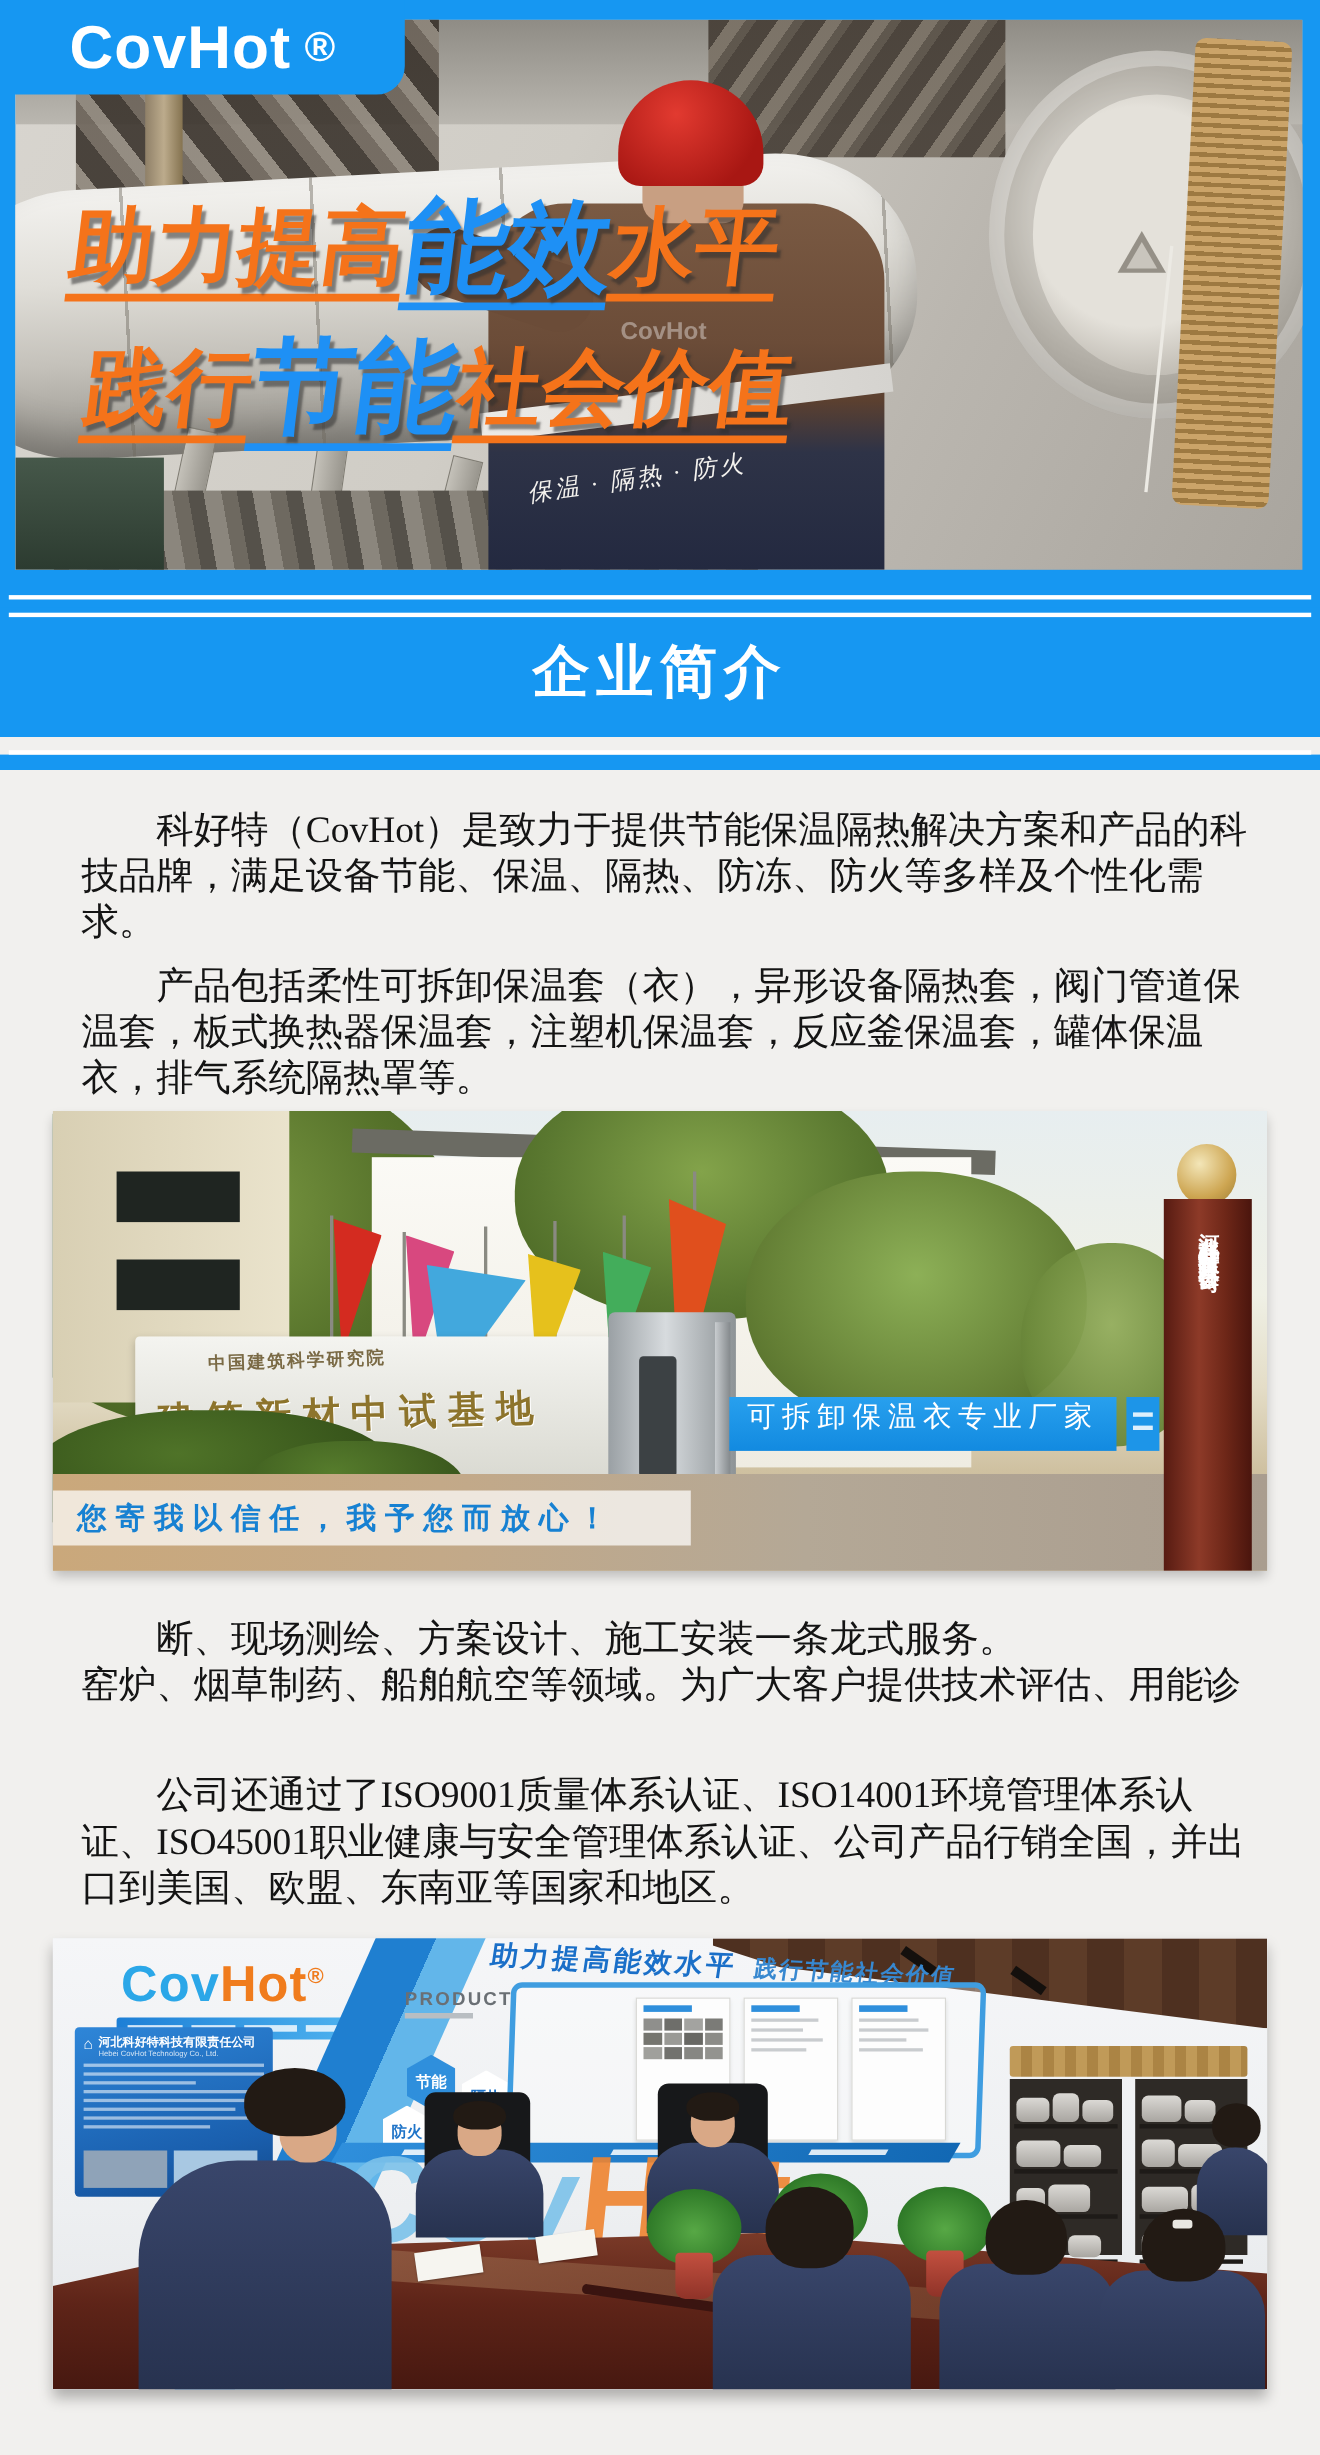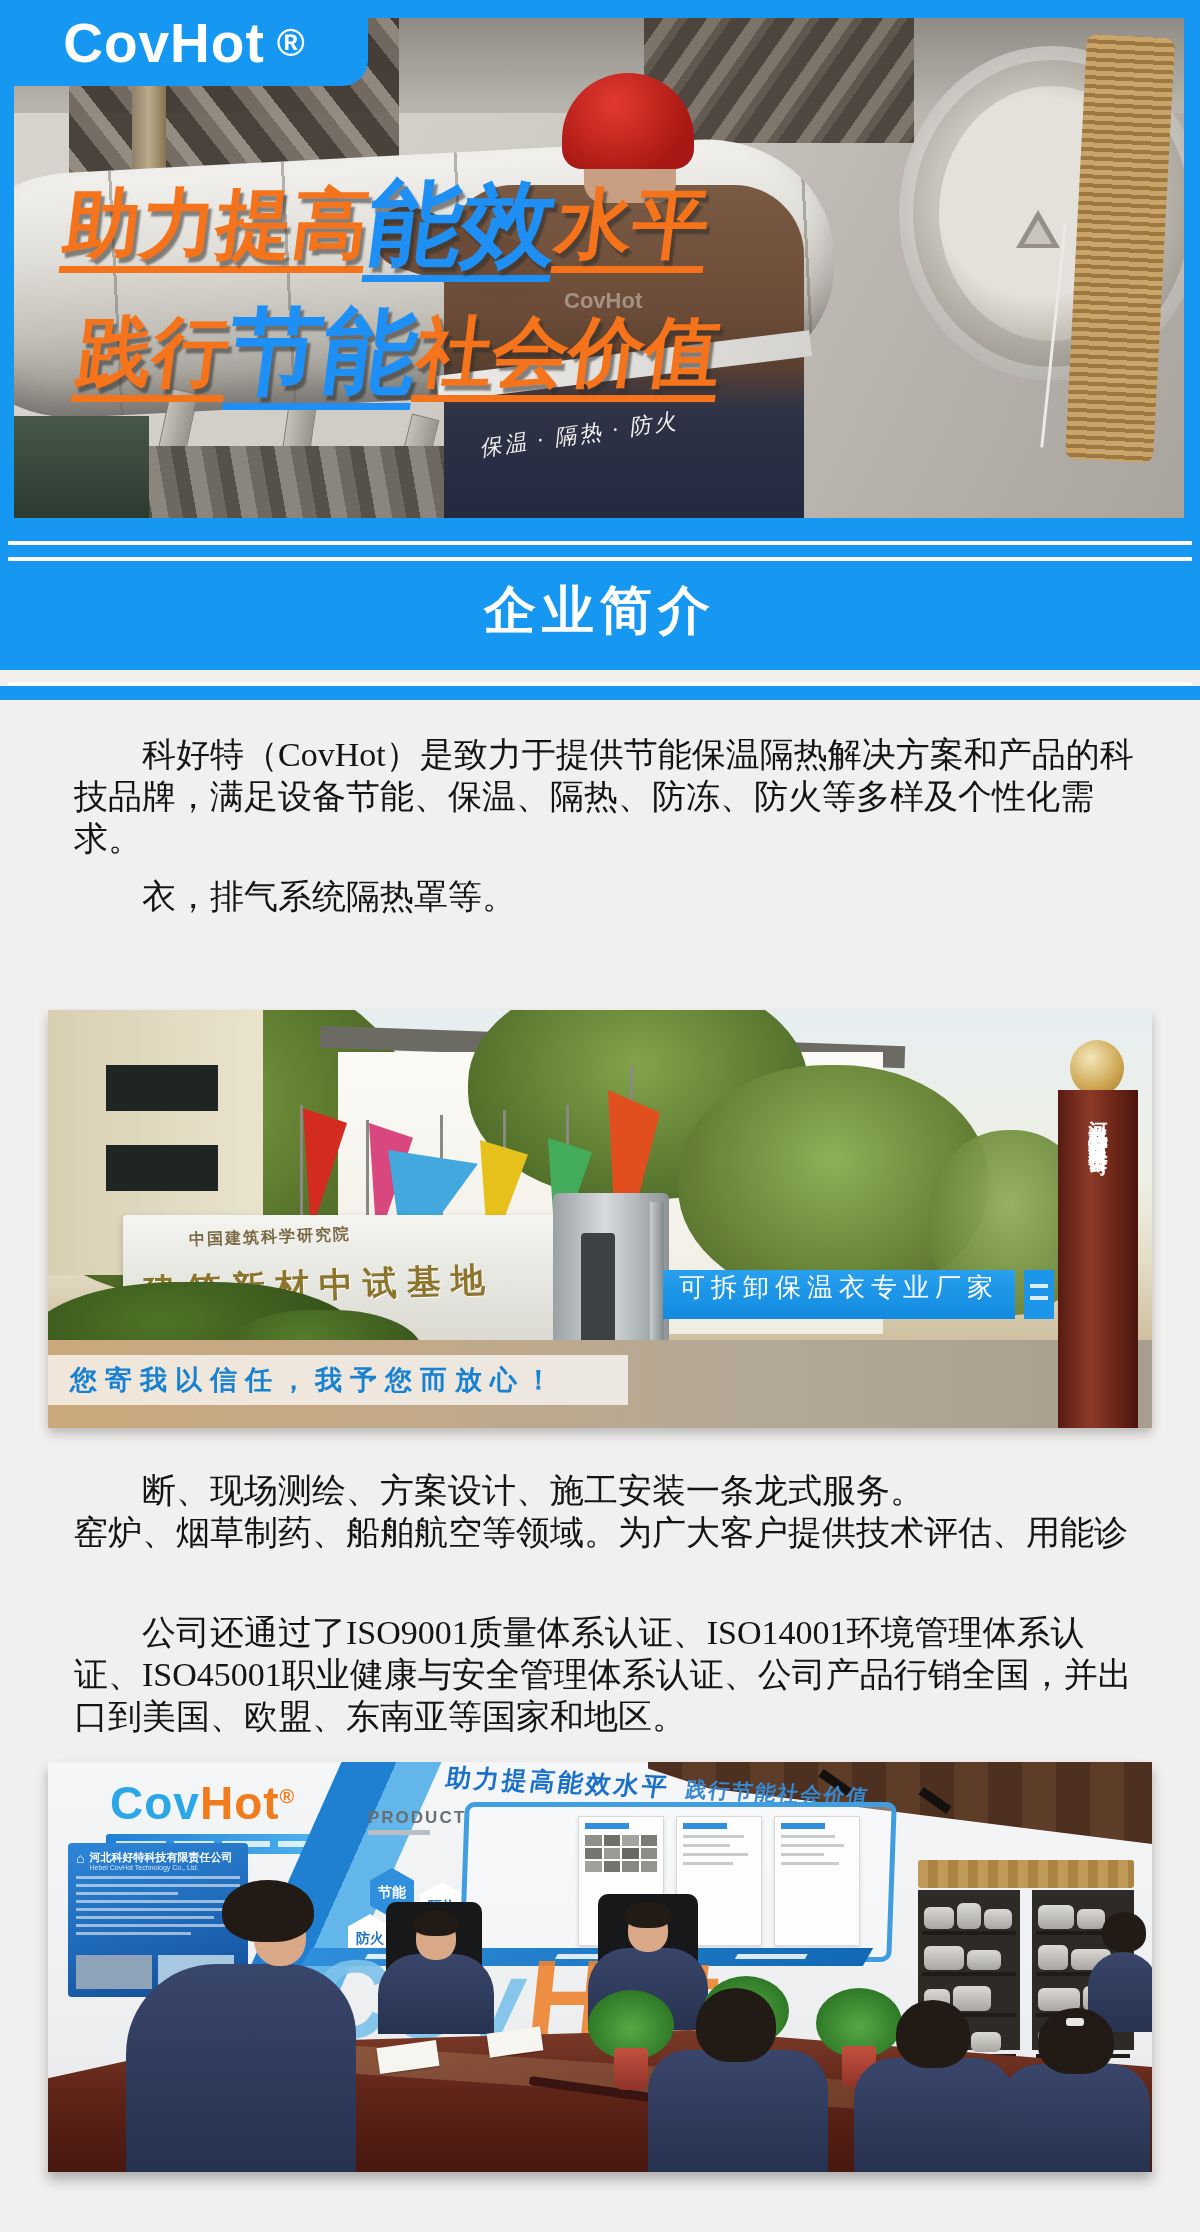--- a/index.html
+++ b/index.html
@@ -254,20 +254,22 @@
 </div>
 <div class="div-line dl-3"></div>
 <div class="blue-strip"></div>
 
 <div class="para para-1">
     <div class="ln">科好特（CovHot）是致力于提供节能保温隔热解决方案和产品的科</div>
     <div class="ln">技品牌，满足设备节能、保温、隔热、防冻、防火等多样及个性化需</div>
     <div class="ln">求。</div>
   </div>
 <div class="para para-2">
+    <div class="ln">产品包括柔性可拆卸保温套（衣），异形设备隔热套，阀门管道保</div>
+    <div class="ln">温套，板式换热器保温套，注塑机保温套，反应釜保温套，罐体保温</div>
     <div class="ln">衣，排气系统隔热罩等。</div>
   </div>
 <div class="para para-3">
     <div class="ln">断、现场测绘、方案设计、施工安装一条龙式服务。</div>
     <div class="ln">窑炉、烟草制药、船舶航空等领域。为广大客户提供技术评估、用能诊</div>
   </div>
 <div class="para para-4">
     <div class="ln">公司还通过了ISO9001质量体系认证、ISO14001环境管理体系认</div>
     <div class="ln">证、ISO45001职业健康与安全管理体系认证、公司产品行销全国，并出</div>
     <div class="ln">口到美国、欧盟、东南亚等国家和地区。</div>

